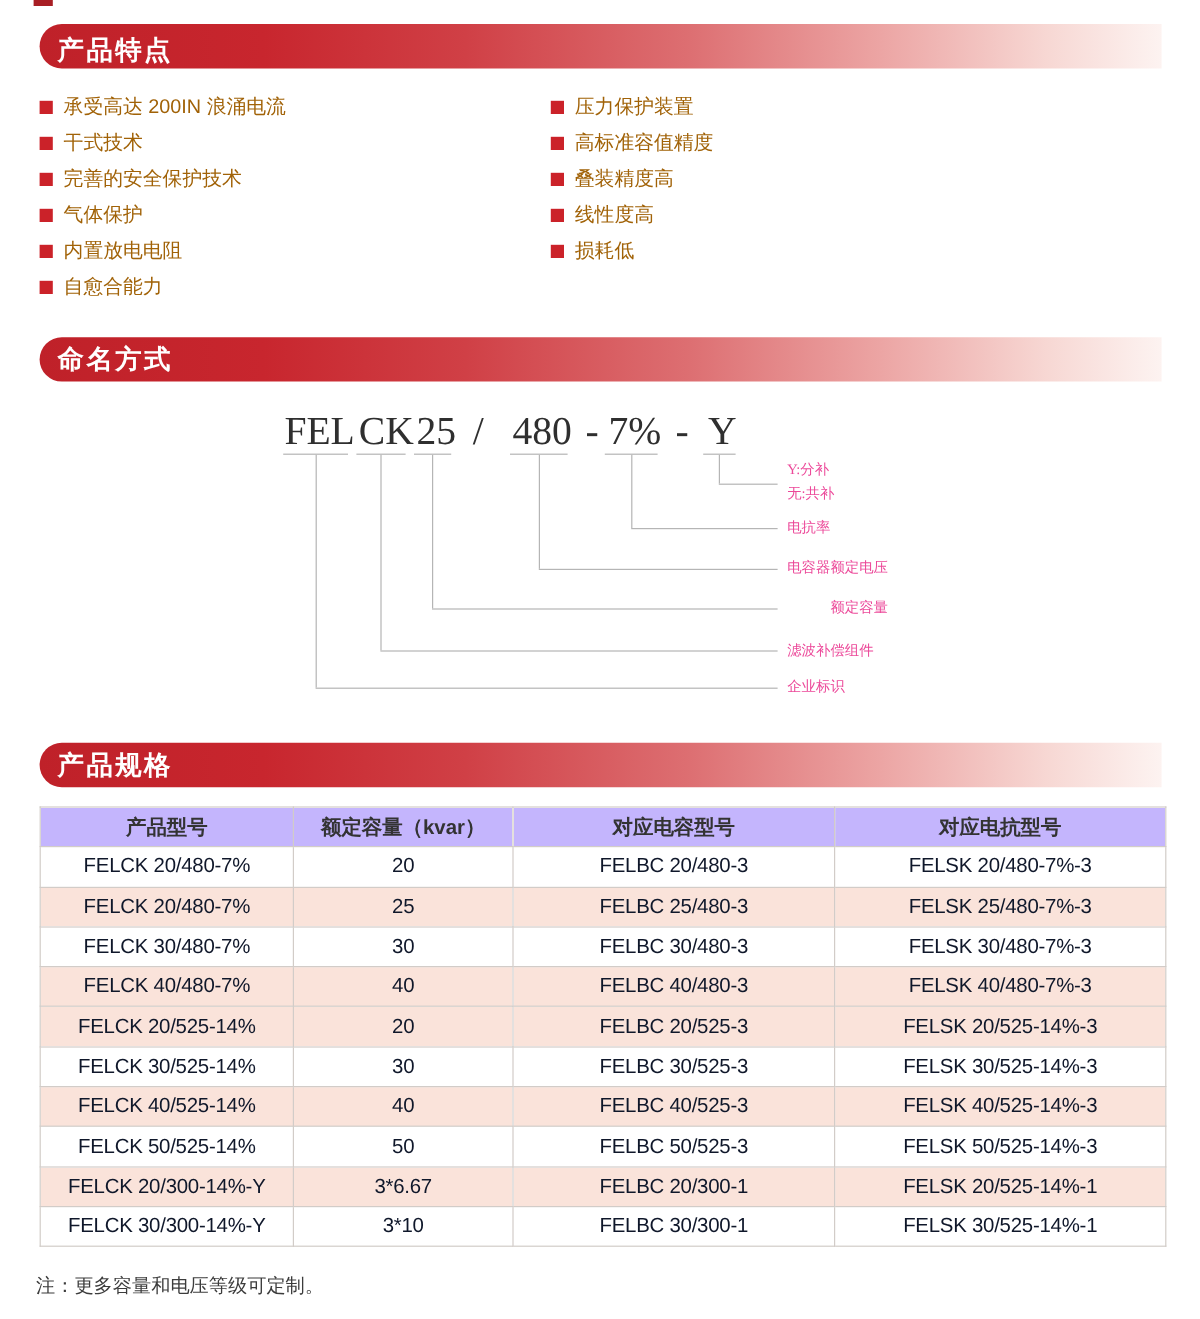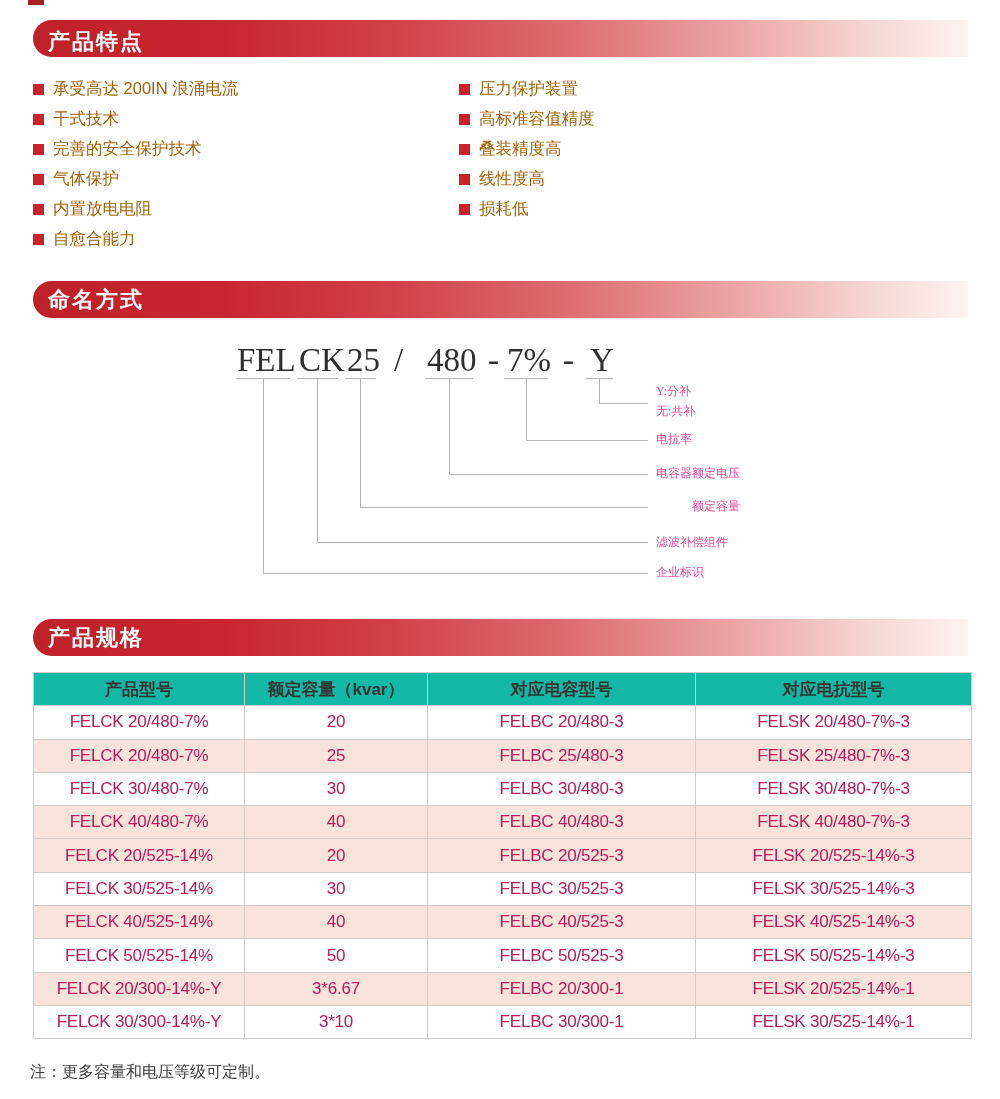--- a/index.html
+++ b/index.html
@@ -31,23 +31,23 @@
 
   
   .code-seg{position:absolute;top:344px;font-family:"Liberation Serif",serif;font-size:33px;color:#2f2f2f;line-height:1;white-space:nowrap;}
   .dline{position:absolute;background:#b5b5b5;}
   .dlabel{position:absolute;left:656px;font-family:"Liberation Serif",serif;font-size:12px;color:#ec4899;line-height:1.2;white-space:nowrap;}
 
   
   .spec-table{position:absolute;left:33px;top:672px;width:938px;border-collapse:collapse;table-layout:fixed;border:1px solid #a9a9a9;}
   .spec-table th,.spec-table td{
     border:1px solid #d2ccc8;text-align:center;vertical-align:middle;
-    height:30.3px;font-size:17px;color:#be185d;letter-spacing:-0.2px;overflow:hidden;white-space:nowrap;
+    height:30.3px;font-size:17px;color:#0f172a;letter-spacing:-0.2px;overflow:hidden;white-space:nowrap;
   }
-  .spec-table th{background:#14b8a6;font-weight:bold;color:#333333;letter-spacing:0;}
+  .spec-table th{background:#c4b5fd;font-weight:bold;color:#333333;letter-spacing:0;}
   .spec-table tr.alt td{background:#fae3da;}
   .spec-table tr.plain td{background:#ffffff;}
 
   .note{position:absolute;left:30px;top:1062px;font-size:16px;color:#3c3c3c;}
 </style>
 </head>
 <body>
 
 <div class="page">
 

